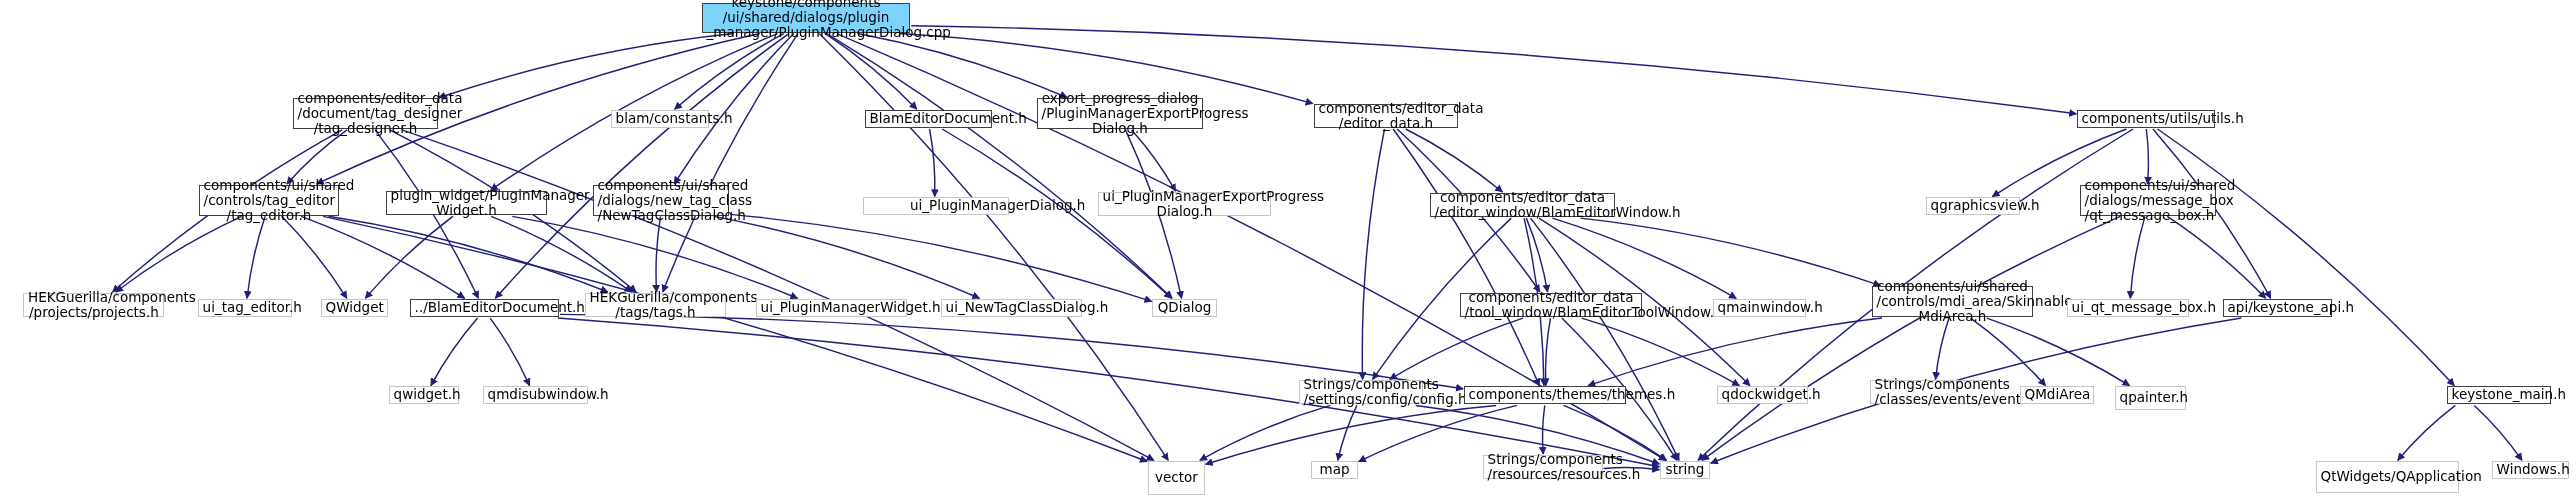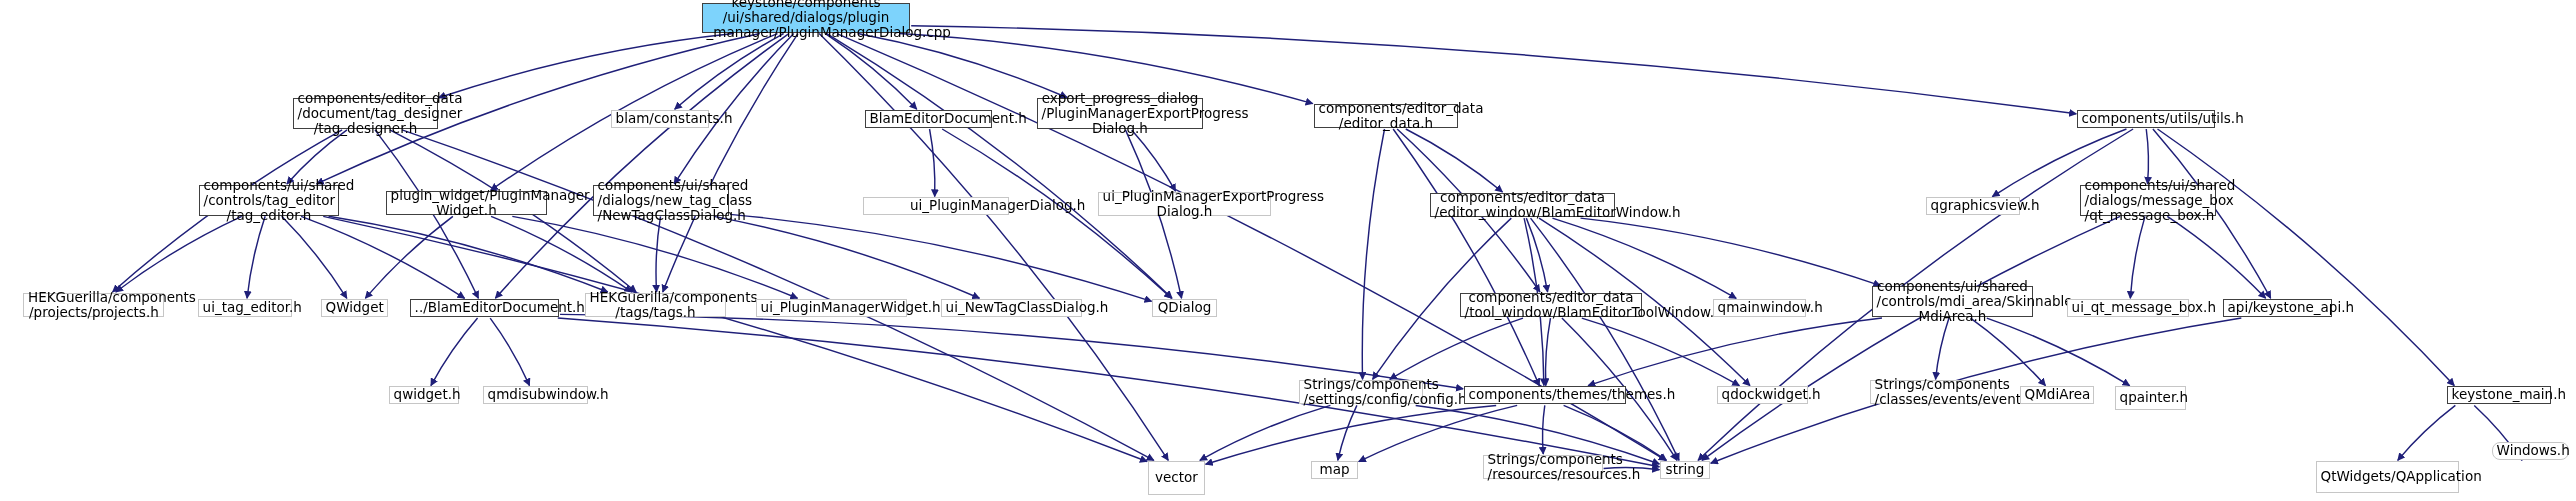--- a/index.html
+++ b/index.html
@@ -204,16 +204,16 @@
 /classes/events/events.h</span></div>
       <div class="node weak" style="left: 2020px; top: 386px; width: 74px; height: 18px;"><span class="node-label">QMdiArea</span></div>
       <div class="node weak" style="left: 2115px; top: 386px; width: 71px; height: 24px;"><span class="node-label">qpainter.h</span></div>
       <div class="node solid" style="left: 2414px; top: 386px; width: 104px; height: 18px; margin-left: 33px;"><span class="node-label">keystone_main.h</span></div>
       <div class="node weak" style="left: 1148px; top: 461px; width: 57px; height: 34px;"><span class="node-label">vector</span></div>
       <div class="node weak" style="left: 1311px; top: 461px; width: 47px; height: 18px;"><span class="node-label">map</span></div>
       <div class="node weak" style="left: 1483px; top: 455px; width: 120px; height: 24px;"><span class="node-label">Strings/components
 /resources/resources.h</span></div>
       <div class="node weak" style="left: 1660px; top: 461px; width: 50px; height: 18px;"><span class="node-label">string</span></div>
       <div class="node weak" style="left: 2316px; top: 461px; width: 143px; height: 32px;"><span class="node-label">QtWidgets/QApplication</span></div>
-      <div class="node weak" style="left: 2492px; top: 442px; width: 77px; height: 18px; border-radius: 8px;"><span class="node-label">Windows.h</span></div>
+      <div class="node weak" style="left: 2492px; top: 461px; width: 77px; height: 18px;"><span class="node-label">Windows.h</span></div>
     </div>
 </div>
 
 
 </body></html>

